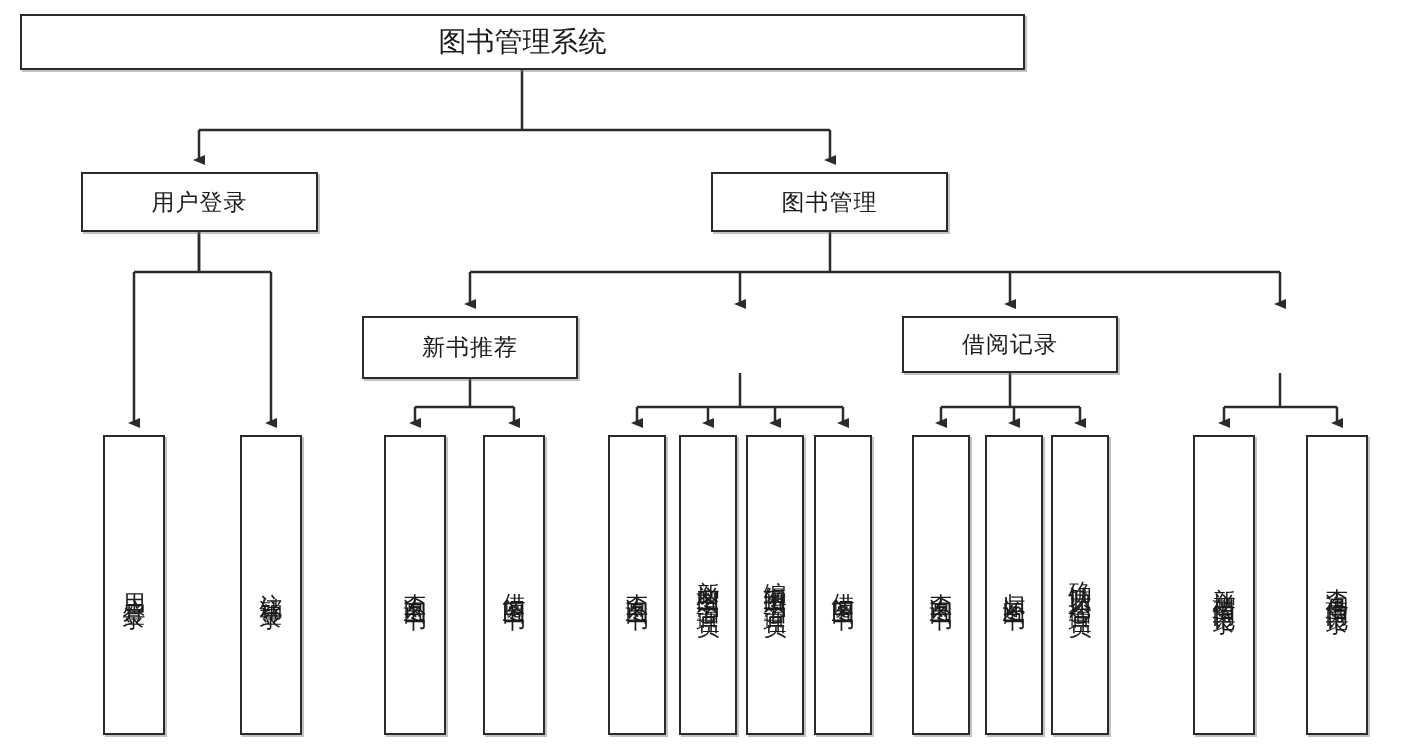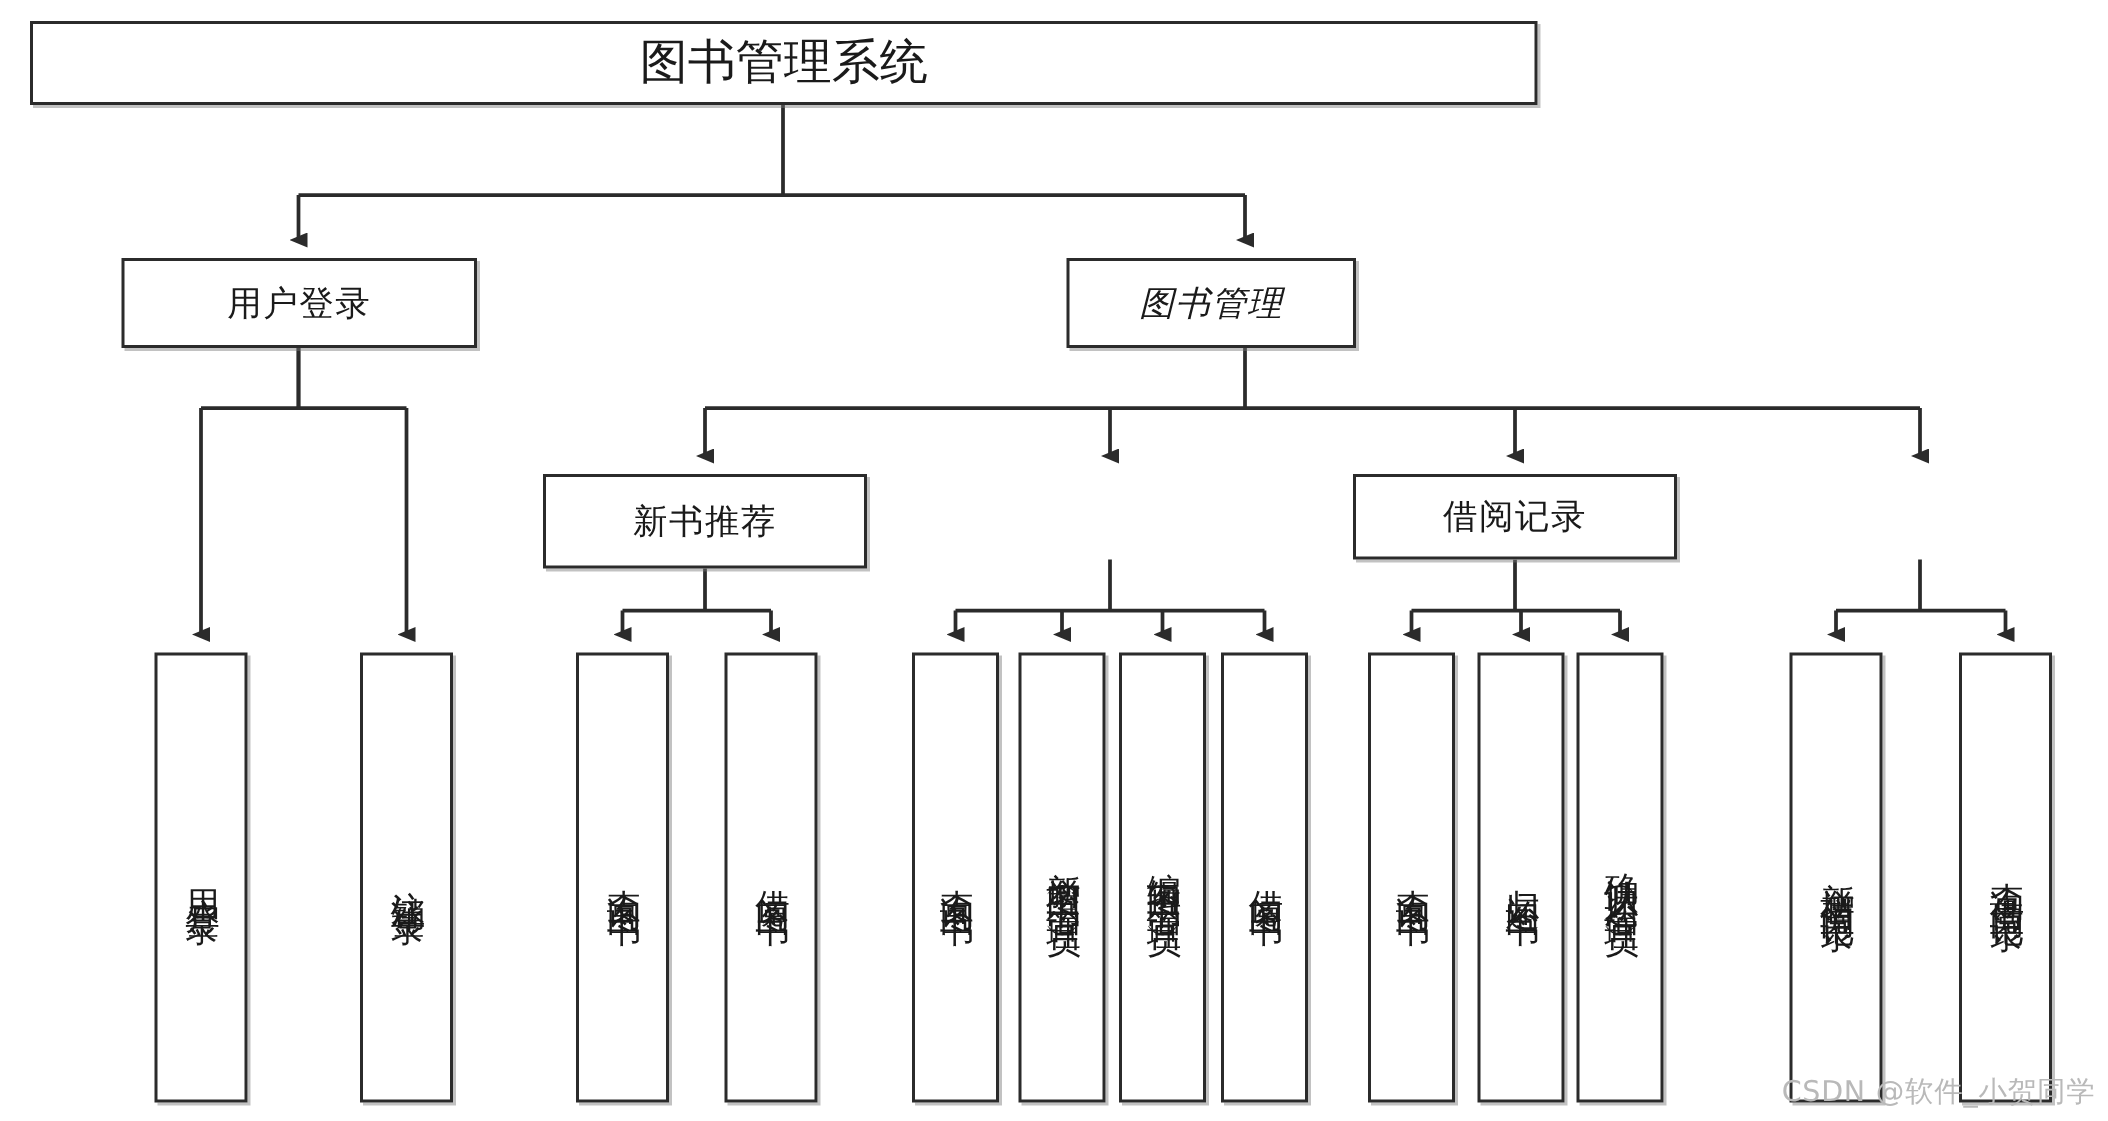--- a/index.html
+++ b/index.html
@@ -33,21 +33,21 @@
     align-items: center;
     justify-content: center;
     color: #1a1a1a;
     box-shadow: 2px 2px 0 rgba(120,120,120,0.45);
   }
   .node.h {
     font-size: 23px;
     letter-spacing: 1px;
   }
   .node.root {
-    font-size: 32px;
+    font-size: 28px;
   }
   .node.leaf {
     font-size: 23px;
     align-items: center;
     justify-content: center;
   }
   .vlabel {
     writing-mode: vertical-rl;
     text-orientation: upright;
     letter-spacing: 5px;
@@ -128,21 +128,21 @@
     </g>
   </svg>
 
   <div class="node root" style="left:20px;top:14px;width:1005px;height:56px;">
     <span class="hlabel">图书管理系统</span>
   </div>
 
   <div class="node h" style="left:81px;top:172px;width:237px;height:60px;">
     <span class="hlabel">用户登录</span>
   </div>
-  <div class="node h" style="left:711px;top:172px;width:193px;height:60px;font-style:italic;">
+  <div class="node h" style="left:711px;top:172px;width:237px;height:60px;">
     <span class="hlabel">图书管理</span>
   </div>
 
   <div class="node h" style="left:362px;top:316px;width:216px;height:63px;">
     <span class="hlabel">新书推荐</span>
   </div>
   <div class="node h" style="left:902px;top:316px;width:216px;height:57px;">
     <span class="hlabel">借阅记录</span>
   </div>
 
@@ -183,15 +183,14 @@
     <span class="vlabel">确认归还（管理员）</span>
   </div>
 
   <div class="node leaf" style="left:1193px;top:435px;width:62px;height:300px;">
     <span class="vlabel">新增借阅记录</span>
   </div>
   <div class="node leaf" style="left:1306px;top:435px;width:62px;height:300px;">
     <span class="vlabel">查询借阅记录</span>
   </div>
 
-  <div class="watermark">CSDN @软件_小贺同学</div>
 
 </div>
 
 </body></html>

